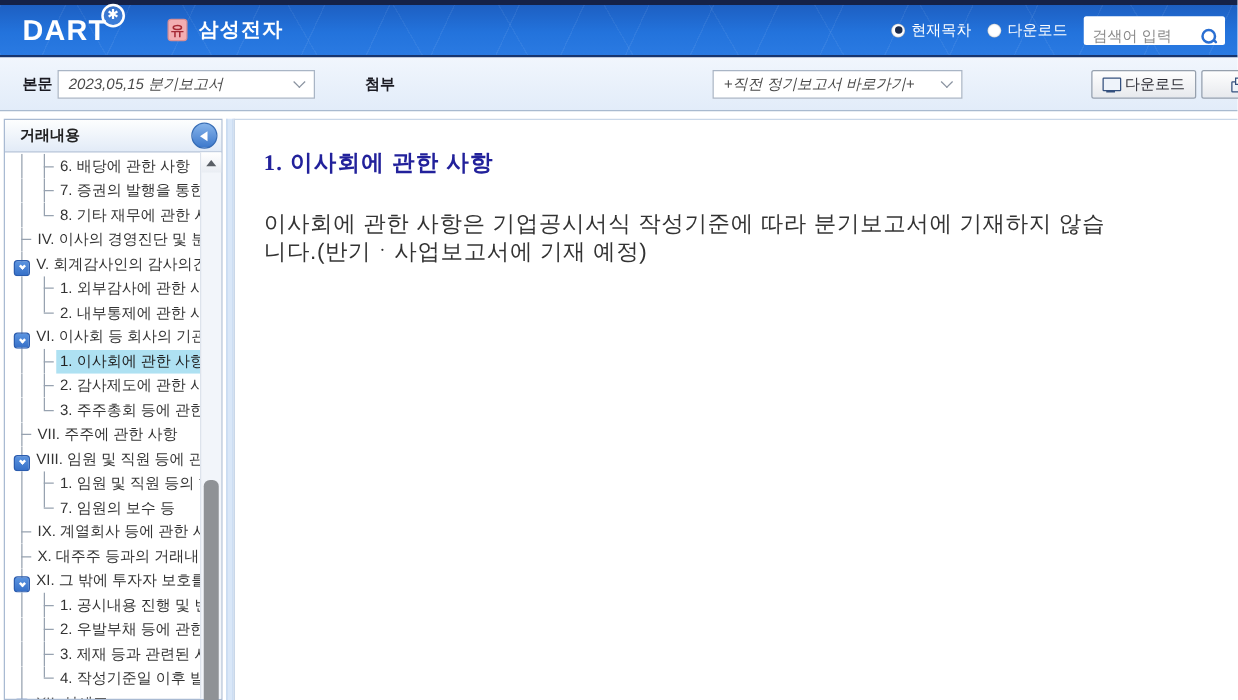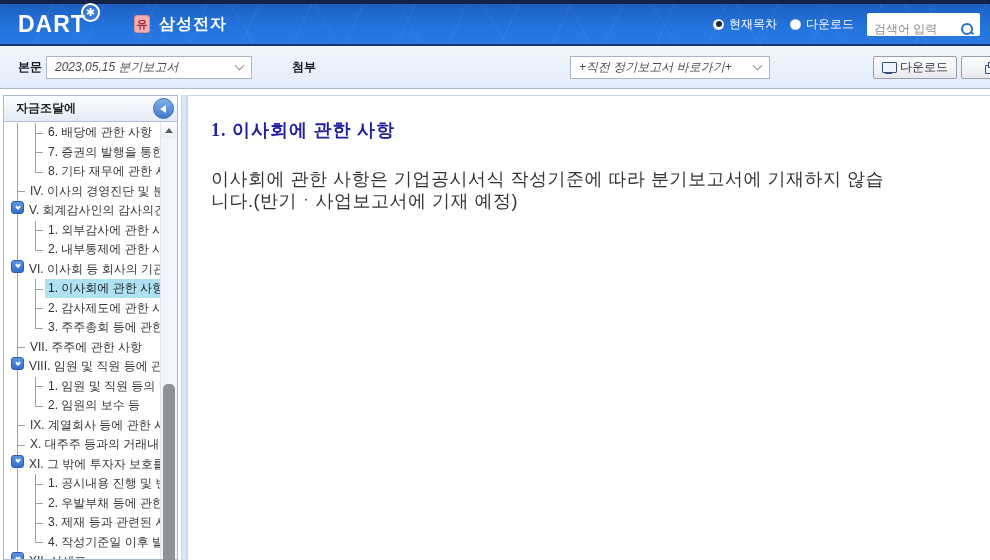--- a/index.html
+++ b/index.html
@@ -69,21 +69,21 @@
     border:1px solid #a9bad2; background:#fff; }
   .side-head { position:relative; height:26px; background:linear-gradient(180deg,#fdfefe,#e2ebf7);
     border-bottom:1px solid #b3c2d8; display:flex; align-items:center; }
   .side-title { font-size:12px; font-weight:bold; color:#222; margin-left:12px; }
   .collapse-btn { position:absolute; right:3px; top:2px; width:21px; height:21px; border-radius:50%;
     background:linear-gradient(180deg,#85b3ea,#3d79cc); border:1px solid #366cb5;
     display:flex; align-items:center; justify-content:center; cursor:pointer; }
   .collapse-btn i { width:0; height:0; border-top:4px solid transparent; border-bottom:4px solid transparent;
     border-right:6px solid #fff; margin-left:-2px; }
   .tree { position:absolute; left:0; top:26px; right:17px; bottom:0; overflow:hidden; padding-top:1px; }
-  .trow { position:relative; height:19.5px; display:flex; align-items:flex-start;
+  .trow { position:relative; height:19.5px; display:flex; align-items:flex-end;
     white-space:nowrap; overflow:hidden; cursor:pointer; }
   .trow::before { content:""; position:absolute; left:13px; top:0; bottom:0; border-left:1px solid #97a2b0; }
   .trow.root .tick { position:absolute; left:13px; top:50%; width:8px; border-top:1px solid #97a2b0; }
   .trow.child .sub { position:absolute; left:31px; top:0; height:100%; border-left:1px solid #97a2b0; }
   .trow.child.last .sub { height:50%; }
   .trow.child .tick { position:absolute; left:31px; top:50%; width:8px; border-top:1px solid #97a2b0; }
   .expbox { position:relative; z-index:2; width:13px; height:13px; margin-left:7px; flex:none;
     background:linear-gradient(180deg,#5b94e0,#3670c8); border:1px solid #2b5cae; border-radius:3px;
     display:flex; align-items:center; justify-content:center; cursor:pointer; }
   .expbox i { width:4px; height:4px; border-right:2px solid #fff; border-bottom:2px solid #fff;
@@ -160,21 +160,21 @@
     <span class="monitor"></span>
     <span>다운로드</span>
   </button>
   <button class="tb-btn" style="left:961px; width:62px">
     <span class="printer"></span>
   </button>
 </div>
 
 <div class="sidebar">
   <div class="side-head">
-    <span class="side-title">자금조달에</span>
+    <span class="side-title">거래내용</span>
     <span class="collapse-btn">
         <i></i>
       </span>
   </div>
   <div class="tree">
       <div class="trow child">
         <span class="sub"></span>
         <span class="tick"></span>
         <span class="tlabel">6. 배당에 관한 사항</span>
       </div>
@@ -240,21 +240,21 @@
         <span class="tlabel">VIII. 임원 및 직원 등에 관한 사항</span>
       </div>
       <div class="trow child">
         <span class="sub"></span>
         <span class="tick"></span>
         <span class="tlabel">1. 임원 및 직원 등의 현황</span>
       </div>
       <div class="trow child last">
         <span class="sub"></span>
         <span class="tick"></span>
-        <span class="tlabel">2. 임원의 보수 등</span>
+        <span class="tlabel">7. 임원의 보수 등</span>
       </div>
       <div class="trow root">
         <span class="tick"></span>
         <span class="tlabel">IX. 계열회사 등에 관한 사항</span>
       </div>
       <div class="trow root">
         <span class="tick"></span>
         <span class="tlabel">X. 대주주 등과의 거래내용</span>
       </div>
       <div class="trow root exp">

